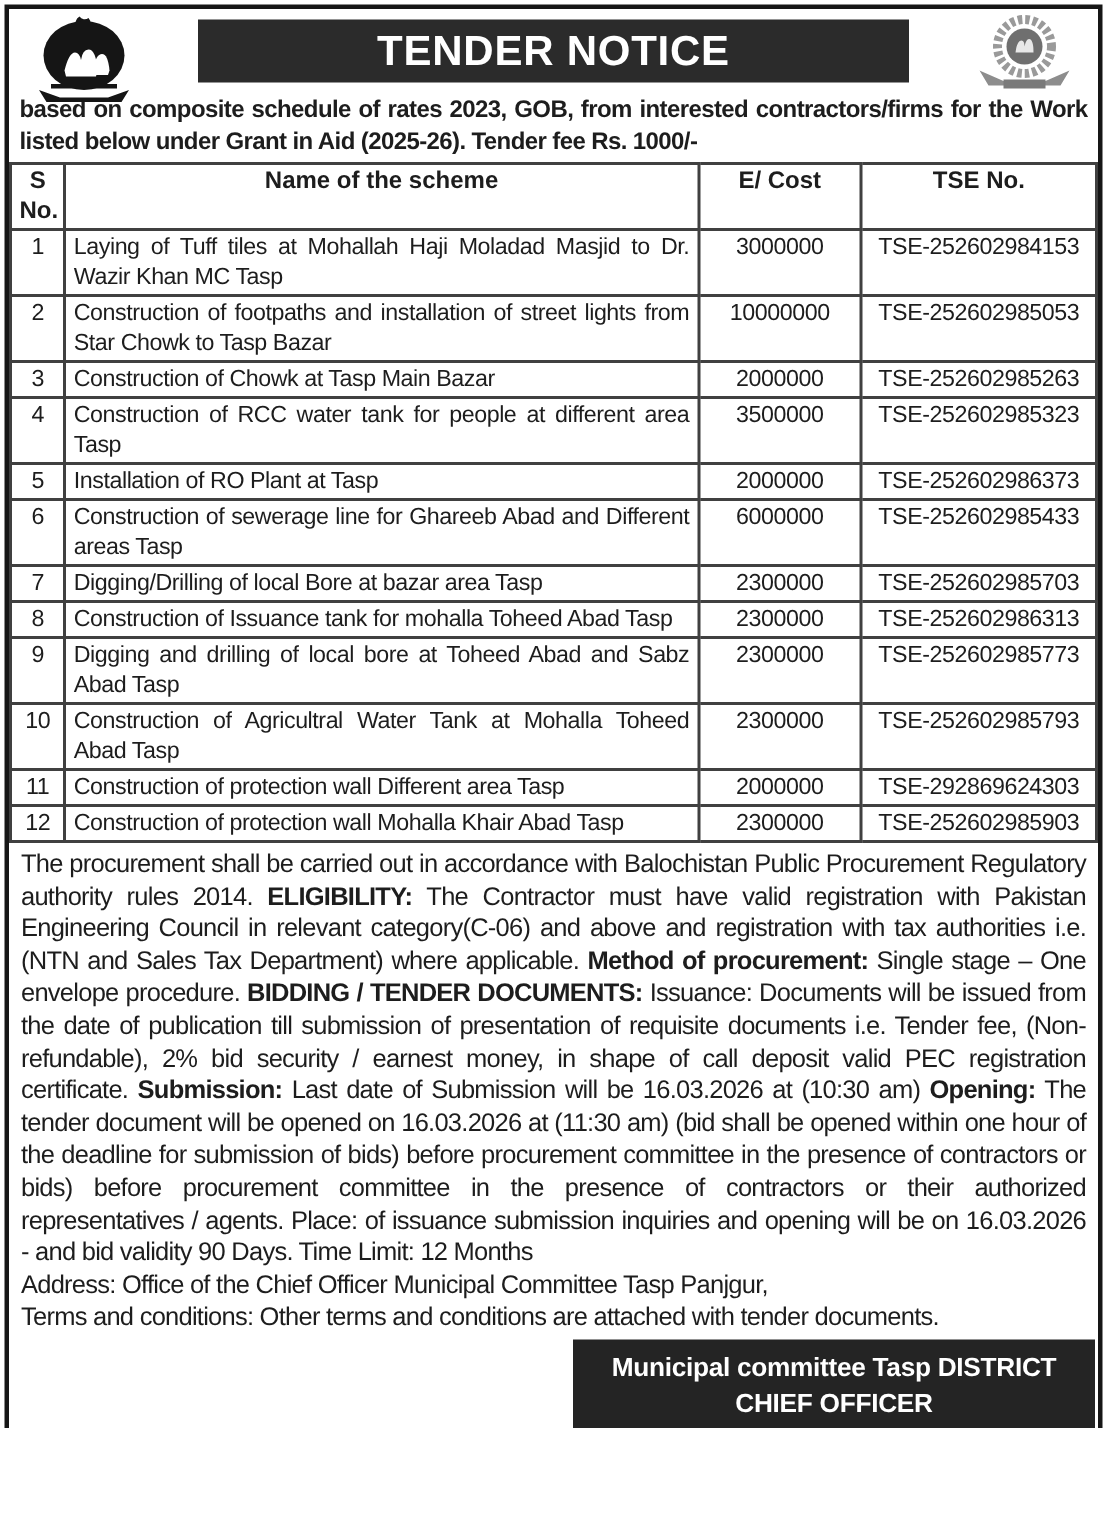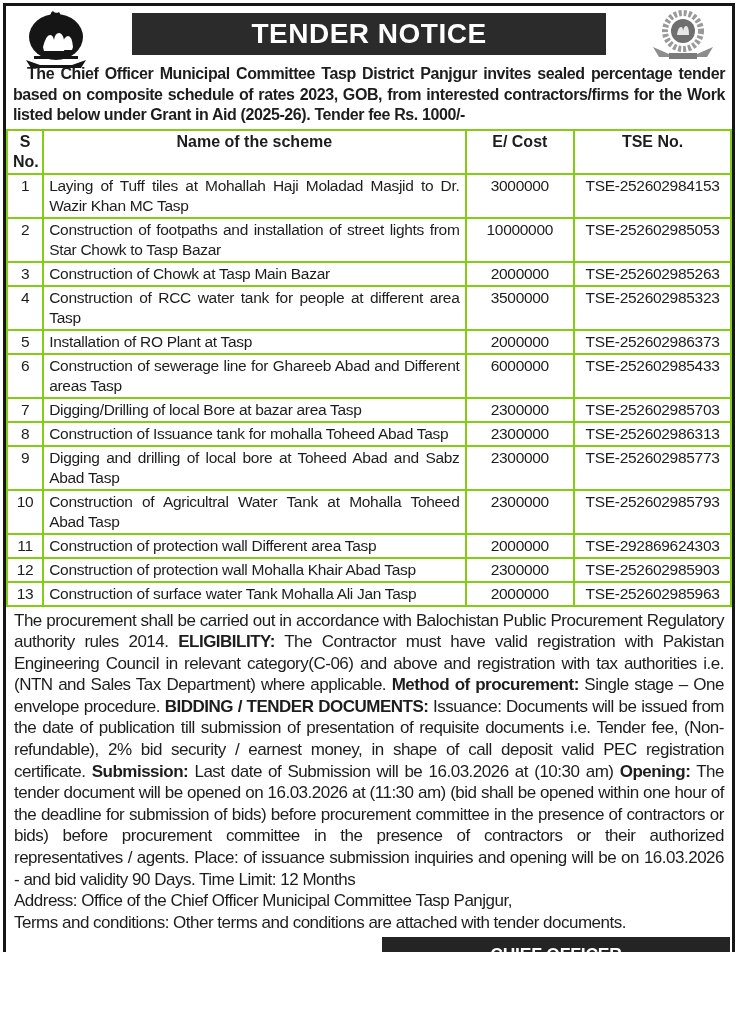--- a/index.html
+++ b/index.html
@@ -26,21 +26,21 @@
   }
   .logo-left{position:absolute;left:10px;top:3px;width:80px;height:60px;}
   .logo-right{position:absolute;right:3px;top:3px;width:92px;height:58px;}
   
   .intro{padding:2px 7px 3px 7px;font-weight:bold;font-size:16px;line-height:20.5px;letter-spacing:-.4px;}
   .intro-line{text-align:justify;text-align-last:justify;}
   .intro-line.first{text-indent:14px;}
   .intro-line.last{text-align:center;text-align-last:left;}
   
   table.sched{border-collapse:collapse;width:100%;table-layout:fixed;}
-  table.sched th,table.sched td{border:2px solid #84cc16;padding:1px 5px;}
+  table.sched th,table.sched td{border:2px solid #404040;padding:1px 5px;}
   table.sched th{font-size:16px;line-height:20px;text-align:center;vertical-align:top;font-weight:bold;}
   table.sched td{font-size:15.5px;line-height:20px;letter-spacing:-.3px;vertical-align:top;}
   col.c-sno{width:36px;}
   col.c-scheme{width:420px;}
   col.c-cost{width:108px;}
   col.c-tse{width:156px;}
   td.sno{text-align:center;}
   td.scheme{text-align:justify;}
   td.cost{text-align:center;}
   td.tse{text-align:center;letter-spacing:0;}
@@ -90,21 +90,20 @@
           <circle cx="46" cy="22" r="18" fill="none" stroke="#9a9a9a" stroke-width="6" stroke-dasharray="3 2"></circle>
           <circle cx="46" cy="22" r="12" fill="#6f6f6f"></circle>
           <path d="M40 26 q1 -8 4 -8 q2 0 2 4 q1 -5 3 -5 q3 0 3 9 z" fill="#e8e8e8"></path>
           <path d="M16 38 l16 7 h28 l16 -7 l-6 10 h-48 z" fill="#8d8d8d"></path>
           <rect x="32" y="44" width="28" height="6" fill="#7a7a7a"></rect>
         </svg>
       </span>
     </div>
 
     <div class="intro">
-        <div class="intro-line first">The Chief Officer Municipal Committee Tasp District Panjgur invites sealed percentage tender</div>
         <div class="intro-line">based on composite schedule of rates 2023, GOB, from interested contractors/firms for the Work</div>
         <div class="intro-line last">listed below under Grant in Aid (2025-26). Tender fee  Rs. 1000/-</div>
       </div>
 
     <table class="sched">
       <colgroup>
           <col class="c-sno">
           <col class="c-scheme">
           <col class="c-cost">
           <col class="c-tse">
@@ -183,40 +182,34 @@
             <td class="scheme">Construction of protection wall Different area Tasp</td>
             <td class="cost">2000000</td>
             <td class="tse">TSE-292869624303</td>
           </tr>
           <tr>
             <td class="sno">12</td>
             <td class="scheme">Construction of protection wall Mohalla Khair Abad Tasp</td>
             <td class="cost">2300000</td>
             <td class="tse">TSE-252602985903</td>
           </tr>
-          <tr>
-            <td class="sno">13</td>
-            <td class="scheme">Construction of surface water Tank Mohalla Ali Jan Tasp</td>
-            <td class="cost">2000000</td>
-            <td class="tse">TSE-252602985963</td>
-          </tr>
         </tbody>
     </table>
 
     <div class="bodytxt">
       <div class="par"><span>The procurement shall be carried out in accordance with Balochistan Public Procurement Regulatory authority rules 2014.  </span><span class="b">ELIGIBILITY:</span><span> The Contractor must have valid registration with Pakistan Engineering Council in relevant category(C-06) and above and registration with tax authorities i.e. (NTN and Sales Tax Department) where applicable.  </span><span class="b">Method of procurement:</span><span> Single stage – One envelope procedure. </span><span class="b">BIDDING / TENDER DOCUMENTS:</span><span> Issuance: Documents will be issued from the date of publication till submission of presentation of requisite documents i.e. Tender fee, (Non-refundable), 2% bid security / earnest money, in shape of call deposit valid PEC registration certificate.  </span><span class="b">Submission:</span><span> Last date of Submission will be 16.03.2026 at  (10:30 am)  </span><span class="b">Opening:</span><span> The tender document will be opened on 16.03.2026 at (11:30 am) (bid shall be opened within one hour of the deadline for submission of bids) before procurement committee in the presence of contractors or bids) before procurement committee in the presence of contractors or their authorized representatives / agents.   Place: of issuance submission inquiries and opening will be on 16.03.2026 - and bid validity 90 Days.  Time Limit: 12 Months</span></div>
       <div class="line">Address: Office of the Chief Officer Municipal Committee Tasp Panjgur,</div>
       <div class="line">Terms and conditions: Other terms and conditions are attached with tender documents.</div>
     </div>
 
     <div class="sigrow">
       <div class="ab-no">AB No.925/27-02-2026</div>
       <div class="sig-box">
+        <div>Municipal committee  Tasp DISTRICT</div>
         <div>CHIEF OFFICER</div>
-        <div>Municipal committee  Tasp DISTRICT</div>
         <div>Panjgur.</div>
       </div>
     </div>
 
   </div>
 
   <div class="caption">14x3</div>
 </div>
 
 </body></html>

